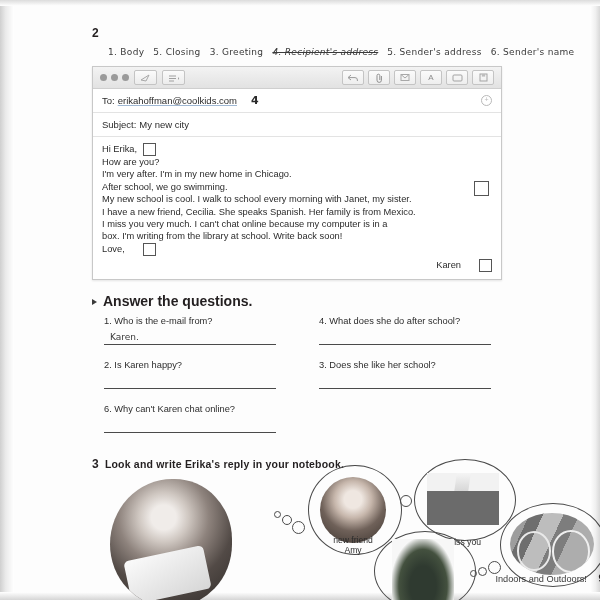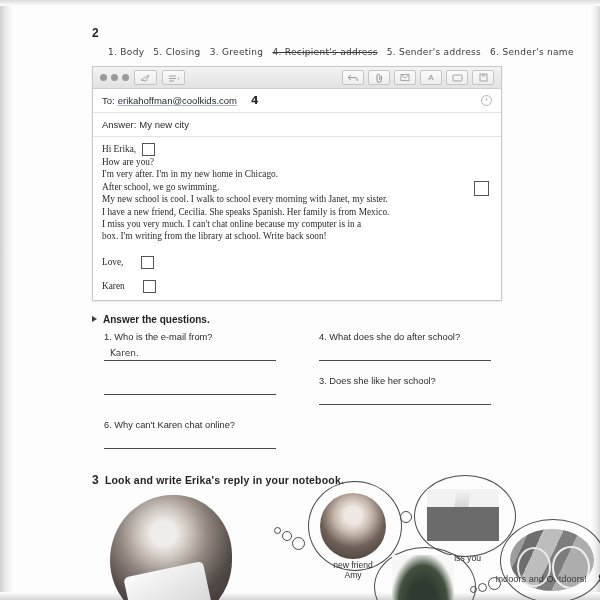--- a/index.html
+++ b/index.html
@@ -23,32 +23,32 @@
     background:linear-gradient(to bottom,#dcdcdc,#ffffff);}
   .edge-bottom{position:absolute;left:0;bottom:0;width:600px;height:8px;
     background:linear-gradient(to top,#d5d5d5,#ffffff);}
 
   .content{position:absolute;left:92px;top:0;width:420px;height:600px;}
 
   
   .ex-head{display:flex;align-items:baseline;gap:6px;font-weight:bold;
     font-size:10.5px;letter-spacing:.2px;}
   .ex-num{font-size:12px;font-weight:bold;}
-  .arrow-head{display:flex;align-items:baseline;gap:6px;font-weight:bold;font-size:10px;}
+  .arrow-head{display:flex;align-items:baseline;gap:6px;font-weight:bold;font-size:14px;}
   .tri{width:0;height:0;border-left:5px solid #3b3b3b;
     border-top:3.2px solid transparent;border-bottom:3.2px solid transparent;
     display:inline-block;position:relative;top:-1px;}
 
   
   .hand{font-family:"DejaVu Sans", sans-serif;font-size:9.5px;color:#3a3a3a;
     letter-spacing:.3px;justify-content:space-between;}
   .hw-list{margin-top:7px;margin-left:16px;display:flex;gap:9px;flex-wrap:nowrap;
     font-size:9px;}
   .hw-item{white-space:nowrap;}
-  .struck{text-decoration:line-through;text-decoration-thickness:1px;}
+  .struck{text-decoration:line-through;text-decoration-thickness:1px;font-style:italic;}
 
   
   .mail{margin-top:9px;width:408px;border:1px solid #c8c8c8;background:#fff;
     box-shadow:0 1px 2px rgba(0,0,0,.10);}
   .mail-bar{height:21px;background:linear-gradient(to bottom,#f3f3f3,#e2e2e2);
     border-bottom:1px solid #cfcfcf;display:flex;align-items:center;
     padding:0 7px;gap:5px;}
   .dots{display:flex;gap:4px;align-items:center;}
   .dot{width:7px;height:7px;border-radius:50%;background:#9a9a9a;}
   .btnbox{width:21px;height:13px;border:1px solid #c4c4c4;border-radius:2px;
@@ -67,21 +67,21 @@
   .addr{text-decoration:underline;text-decoration-color:#9fb8d4;}
   .hw-num{font-family:"DejaVu Sans",sans-serif;font-size:11px;font-weight:bold;
     color:#2a2a2a;margin-left:14px;}
   .cbox{width:11px;height:11px;border:1.1px solid #555;background:#fff;
     display:inline-block;}
   .cbox.lg{width:13px;height:13px;}
   .circle-ic{width:9px;height:9px;border:1px solid #b9b9b9;border-radius:50%;
     margin-left:auto;color:#b9b9b9;font-size:7px;line-height:8px;text-align:center;}
 
   .mail-body{padding:6px 9px 7px 9px;font-size:9.3px;line-height:12.4px;
-    color:#2b2b2b;position:relative;min-height:104px;font-family:Liberation Serif, serif;}
+    color:#2b2b2b;position:relative;min-height:104px;}
   .bl{display:flex;align-items:center;gap:6px;}
   .side-box{position:absolute;right:12px;top:44px;}
 
   
   .qwrap{margin-top:13px;}
   .qgrid{display:grid;grid-template-columns:1fr 1fr;column-gap:22px;row-gap:0;
     margin-top:7px;margin-left:12px;}
   .qcell{height:44px;}
   .qtext{font-size:9.3px;color:#2c2c2c;}
   .ansline{margin-top:17px;border-bottom:1.3px solid #4a4a4a;width:172px;
@@ -236,41 +236,41 @@
 
       <div class="mail-row">
         <span class="lbl">To:</span>
         <span class="addr">erikahoffman@coolkids.com</span>
         <span class="hw-num">4</span>
         <span class="circle-ic">+</span>
       </div>
 
 
       <div class="mail-row">
-        <span class="lbl">Answer:</span>
+        <span class="lbl">Subject:</span>
         <span>My new city</span>
       </div>
 
       <div class="mail-body">
         <div class="bl">
             <span>Hi Erika,</span>
             <span class="cbox"></span>
           </div>
         <div>How are you?</div>
         <div>I'm very after. I'm in my new home in Chicago.</div>
         <div>After school, we go swimming.</div>
         <div>My new school is cool. I walk to school every morning with Janet, my sister.</div>
         <div>I have a new friend, Cecilia. She speaks Spanish. Her family is from Mexico.</div>
         <div>I miss you very much. I can't chat online because my computer is in a</div>
         <div>box. I'm writing from the library at school. Write back soon!</div>
-        <div class="bl" style="margin-top:13px;">
+        <div class="bl" style="margin-top:0;">
             <span>Love,</span>
             <span class="cbox" style="margin-left:12px;"></span>
           </div>
-        <div class="bl" style="margin-top:11px;">
+        <div class="bl" style="margin-top:3px;justify-content:flex-end;">
             <span>Karen</span>
             <span class="cbox" style="margin-left:12px;"></span>
           </div>
         <span class="cbox lg side-box"></span>
       </div>
     </div>
 
     <div class="qwrap">
       <div class="arrow-head">
         <span class="tri"></span>
@@ -285,20 +285,21 @@
           </div>
         </div>
         <div class="qcell">
           <div class="qtext">4. What does she do after school?</div>
           <div class="ansline">
             <span class="answer"></span>
           </div>
         </div>
 
         <div class="qcell">
+          <div class="qtext">2. Is Karen happy?</div>
           <div class="ansline">
             <span class="answer"></span>
           </div>
         </div>
 
         <div class="qcell">
           <div class="qtext">3. Does she like her school?</div>
           <div class="ansline">
             <span class="answer"></span>
           </div>
@@ -320,21 +321,21 @@
 
       <div class="collage">
 
         <div class="photo girl"></div>
 
         <div class="bub" style="left:216px;top:-10px;width:92px;height:88px;"></div>
         <div class="photo circle amy"></div>
         <div class="tail" style="left:200px;top:46px;width:11px;height:11px;"></div>
         <div class="tail" style="left:190px;top:40px;width:8px;height:8px;"></div>
         <div class="tail" style="left:182px;top:36px;width:5px;height:5px;"></div>
-        <div class="cap" style="left:211px;top:69px;">
+        <div class="cap" style="left:211px;top:60px;">
           <span>new friend</span><br>
           <span>Amy</span>
         </div>
 
         <div class="bub" style="left:322px;top:-16px;width:100px;height:80px;"></div>
         <div class="photo tissue"></div>
         <div class="tail" style="left:308px;top:20px;width:10px;height:10px;"></div>
         <div class="cap" style="left:322px;top:62px;width:100px;">miss you</div>
 
         <div class="bub" style="left:282px;top:56px;width:100px;height:78px;"></div>

